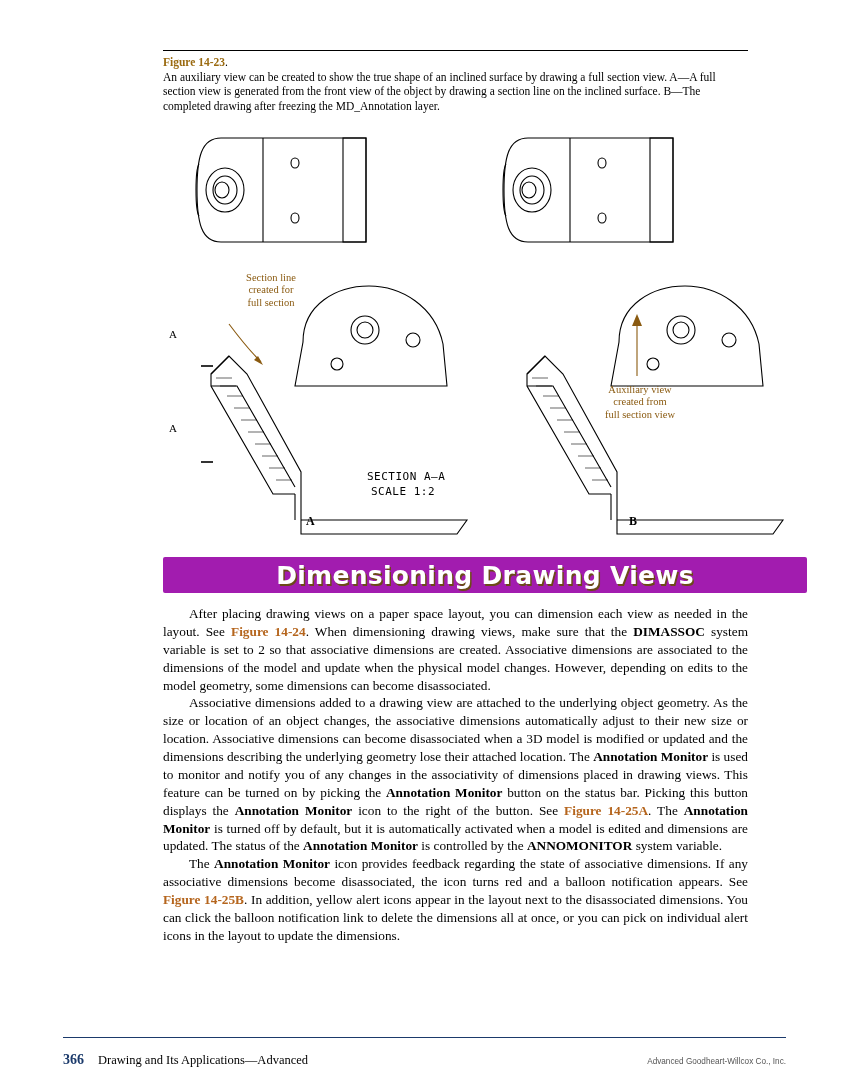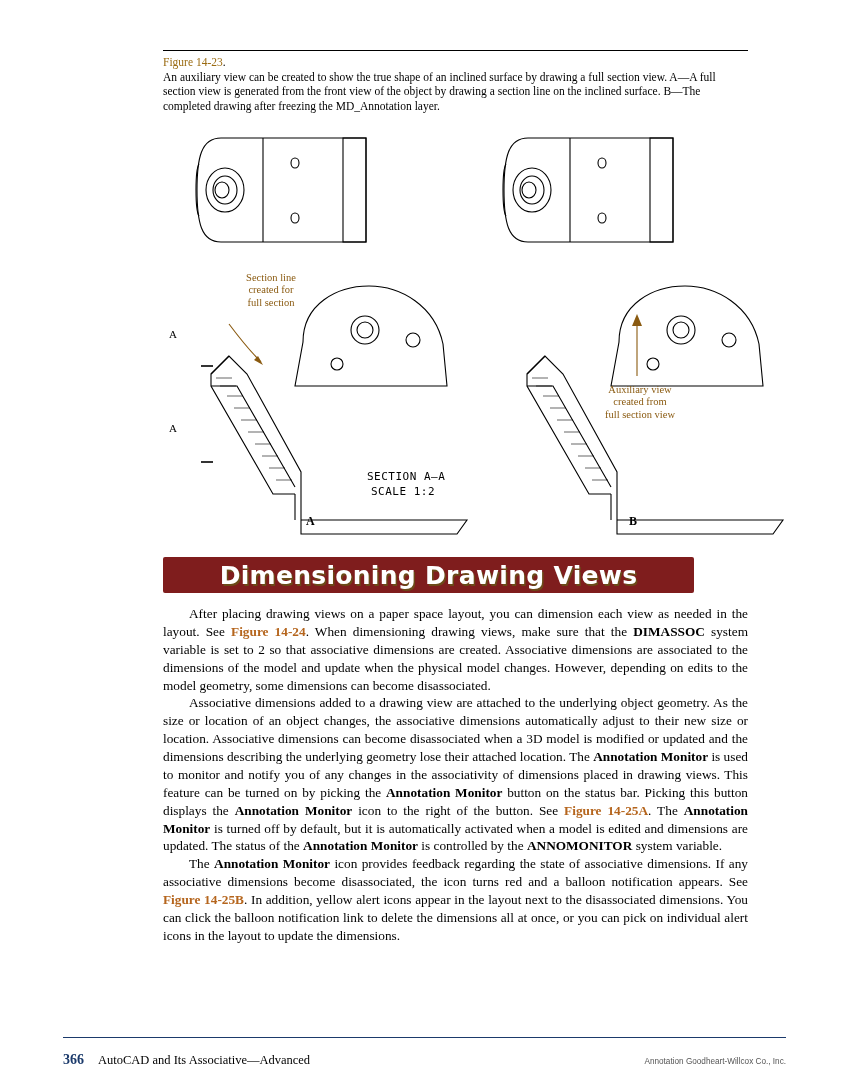--- a/index.html
+++ b/index.html
@@ -26,33 +26,33 @@
     width:585px;
     margin-bottom:4px;
   }
   .fig-caption{
     font-size:11.5px;
     line-height:1.28;
     font-family:"Liberation Serif", serif;
   }
   .fig-num{
     color:#9a6a10;
-    font-weight:normal;
+    font-weight:bold;
   }
   .figure-area{
     position:relative;
     width:585px;
     height:420px;
     margin-top:8px;
   }
   .banner{
     position:absolute;
     left:163px;top:557px;
-    width:531px;height:36px;
-    background:#7f1d1d;
+    width:644px;height:36px;
+    background:#a21caf;
     border-radius:2px;
   }
   .banner-inner{
     position:absolute;
     left:0;top:0;right:0;bottom:0;
     display:flex;align-items:center;justify-content:center;
   }
   .banner h1{
     margin:0;
     font-family:"DejaVu Sans", sans-serif;
@@ -280,18 +280,18 @@
     <p><span>After placing drawing views on a paper space layout, you can dimension each view as needed in the layout. See </span><span class="ref">Figure 14-24</span><span>. When dimensioning drawing views, make sure that the </span><b>DIMASSOC</b><span> system variable is set to 2 so that associative dimensions are created. Associative dimensions are associated to the dimensions of the model and update when the physical model changes. However, depending on edits to the model geometry, some dimensions can become disassociated.</span></p>
 
     <p><span>Associative dimensions added to a drawing view are attached to the underlying object geometry. As the size or location of an object changes, the associative dimensions automatically adjust to their new size or location. Associative dimensions can become disassociated when a 3D model is modified or updated and the dimensions describing the underlying geometry lose their attached location. The </span><b>Annotation Monitor</b><span> is used to monitor and notify you of any changes in the associativity of dimensions placed in drawing views. This feature can be turned on by picking the </span><b>Annotation Monitor</b><span> button on the status bar. Picking this button displays the </span><b>Annotation Monitor</b><span> icon to the right of the button. See </span><span class="ref">Figure 14-25A</span><span>. The </span><b>Annotation Monitor</b><span> is turned off by default, but it is automatically activated when a model is edited and dimensions are updated. The status of the </span><b>Annotation Monitor</b><span> is controlled by the </span><b>ANNOMONITOR</b><span> system variable.</span></p>
 
     <p><span>The </span><b>Annotation Monitor</b><span> icon provides feedback regarding the state of associative dimensions. If any associative dimensions become disassociated, the icon turns red and a balloon notification appears. See </span><span class="ref">Figure 14-25B</span><span>. In addition, yellow alert icons appear in the layout next to the disassociated dimensions. You can click the balloon notification link to delete the dimensions all at once, or you can pick on individual alert icons in the layout to update the dimensions.</span></p>
   </div>
 
   <div class="footer">
     <div class="footer-row">
       <span class="page-num">366</span>
-      <span class="book-title">AutoCAD and Its Associative—Advanced</span>
-      <span class="copyright">Annotation Goodheart-Willcox Co., Inc.</span>
+      <span class="book-title">Drawing and Its Applications—Advanced</span>
+      <span class="copyright">Advanced Goodheart-Willcox Co., Inc.</span>
     </div>
   </div>
 
 </div>
 
 </body></html>

